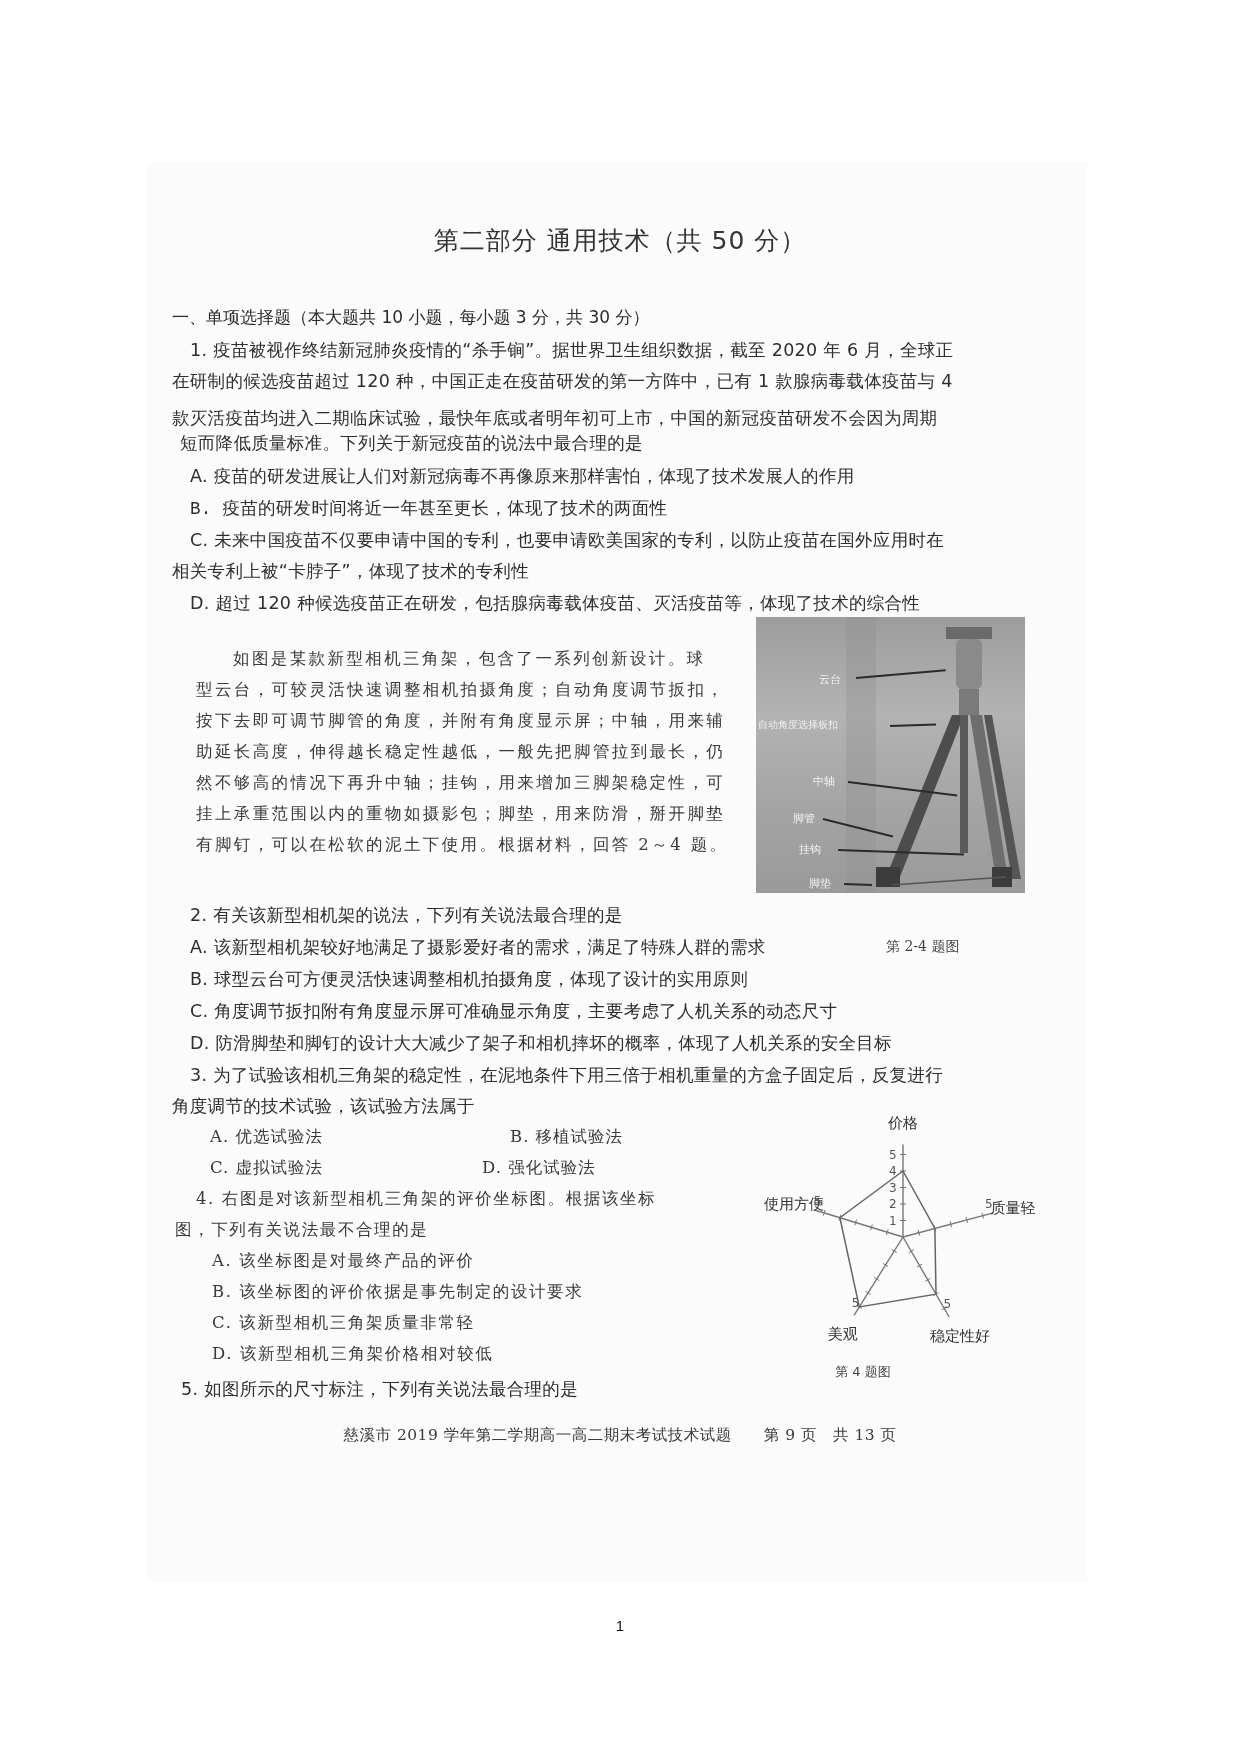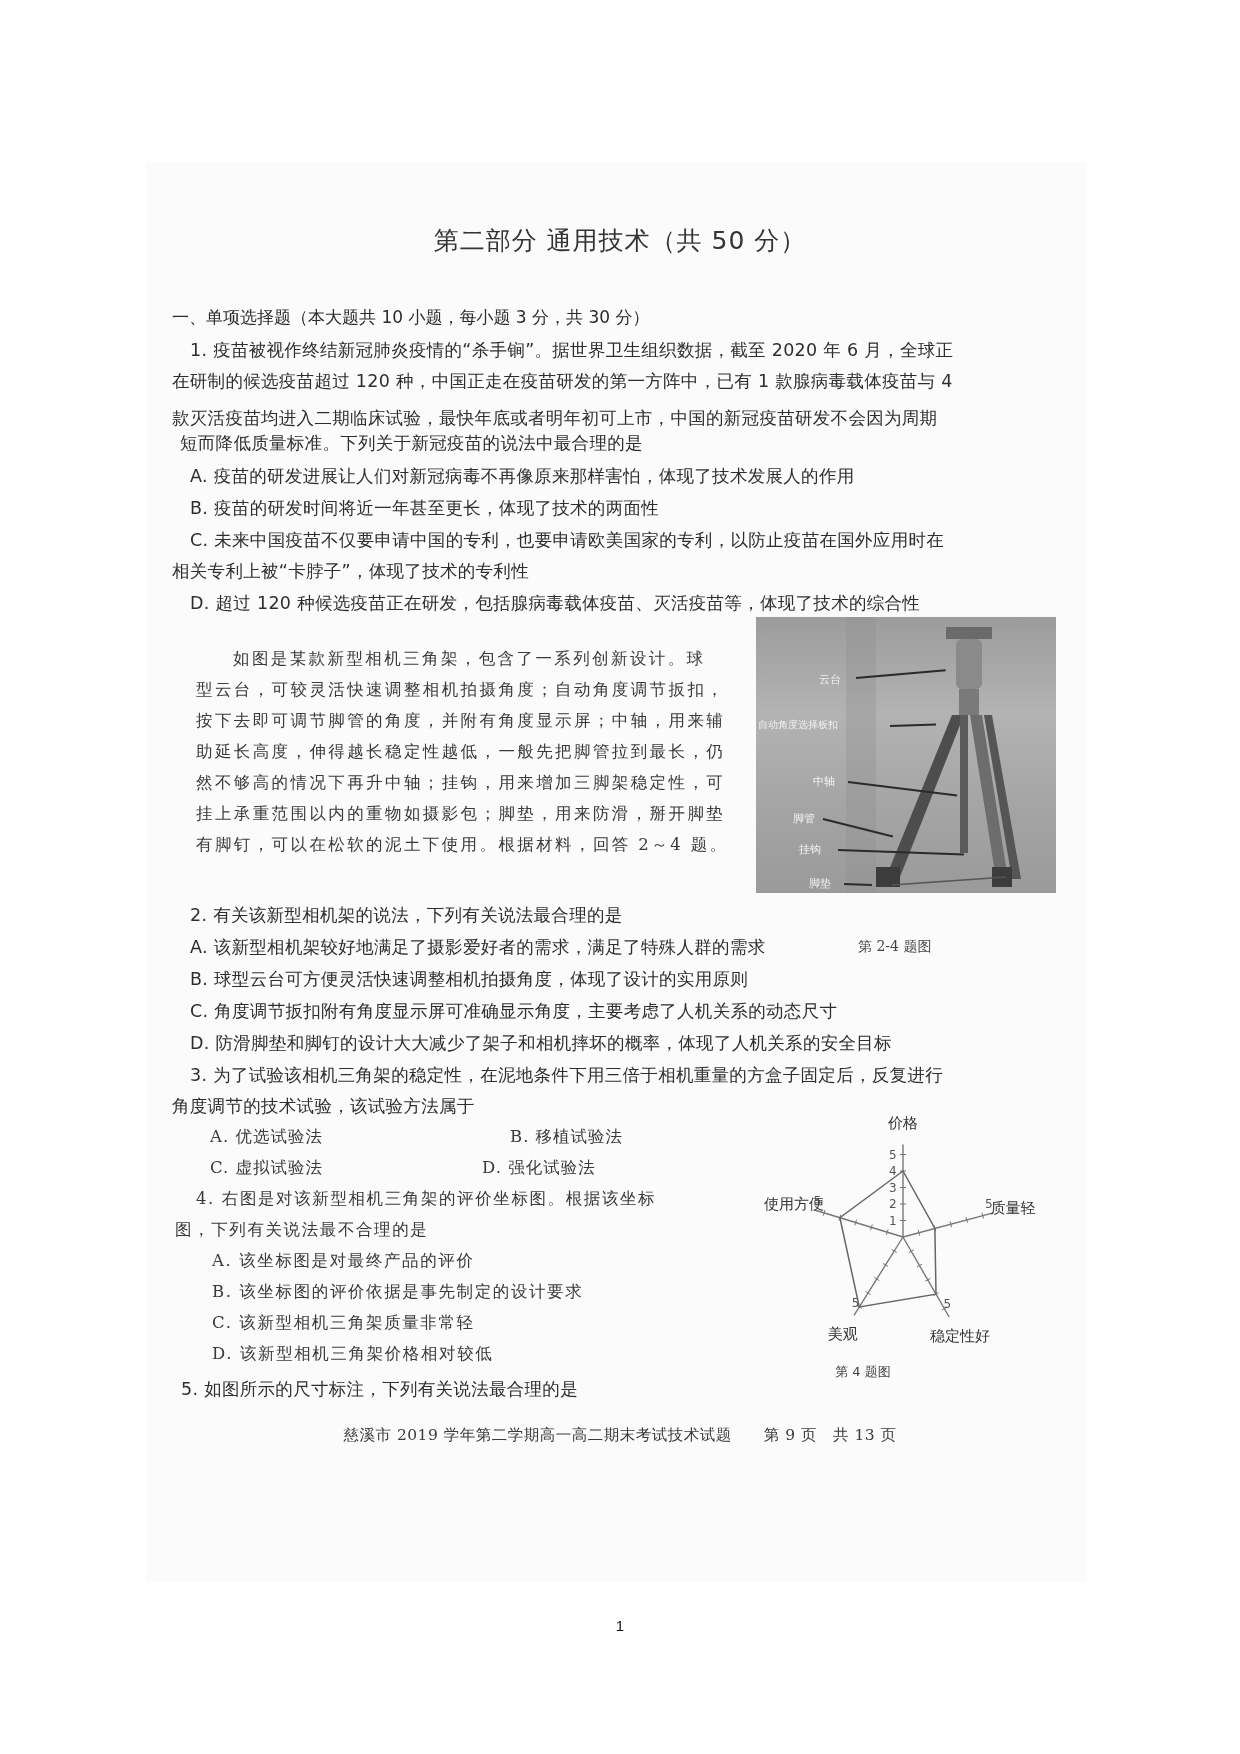--- a/index.html
+++ b/index.html
@@ -14,21 +14,21 @@
     }
     .abs { position: absolute; white-space: nowrap; }
     .title { left: 0; width: 1240px; top: 224px; text-align: center; font-size: 25px; font-family: "DejaVu Sans", "Liberation Sans", sans-serif; color: #333; letter-spacing: 1px; }
     .line { font-size: 17.5px; font-family: "DejaVu Sans", "Liberation Sans", sans-serif; color: #2e2e2e; letter-spacing: 0.3px; }
     .serifline { font-size: 16.5px; font-family: "DejaVu Serif", "Liberation Serif", serif; color: #3a3a3a; letter-spacing: 2.4px; }
     .section { font-size: 17px; font-family: "DejaVu Sans", "Liberation Sans", sans-serif; }
     .caption { font-size: 14px; font-family: "DejaVu Serif", "Liberation Serif", serif; color: #444; }
     .footer { font-size: 15.5px; font-family: "DejaVu Serif", "Liberation Serif", serif; color: #3a3a3a; letter-spacing: 0.5px; }
     .pagenum { font-size: 15px; font-family: "Liberation Sans", sans-serif; color: #111; }
     .photo {
-      position: absolute; left: 756px; top: 617px; width: 300px; height: 276px;
+      position: absolute; left: 756px; top: 617px; width: 269px; height: 276px;
       background: linear-gradient(180deg, #9c9c9c 0%, #b3b3b3 35%, #a4a4a4 70%, #9a9a9a 100%);
       overflow: hidden;
     }
     .photo .lbl { position: absolute; font-size: 11px; color: #f2f2f2; font-family: "DejaVu Sans", sans-serif; white-space: nowrap; }
     .photo .ptr { position: absolute; height: 2px; background: #2a2a2a; transform-origin: left center; }
     .radar { position: absolute; left: 720px; top: 1100px; width: 330px; height: 280px; }
     .radar text { font-family: "DejaVu Sans", "Liberation Sans", sans-serif; }
   </style>
 </head>
 <body>
@@ -38,21 +38,21 @@
 <div class="abs title">第二部分 通用技术（共 50 分）</div>
 
 <div class="abs section" style="left:172px; top:306px;">一、单项选择题（本大题共 10 小题，每小题 3 分，共 30 分）</div>
 
 <div>
   <div class="abs line" style="left:190px; top:338px;">1. 疫苗被视作终结新冠肺炎疫情的“杀手锏”。据世界卫生组织数据，截至 2020 年 6 月，全球正</div>
   <div class="abs line" style="left:172px; top:369px;">在研制的候选疫苗超过 120 种，中国正走在疫苗研发的第一方阵中，已有 1 款腺病毒载体疫苗与 4</div>
   <div class="abs line" style="left:172px; top:400px;margin-top:6px;">款灭活疫苗均进入二期临床试验，最快年底或者明年初可上市，中国的新冠疫苗研发不会因为周期</div>
   <div class="abs line" style="left:172px; top:431px;margin-left:8px;">短而降低质量标准。下列关于新冠疫苗的说法中最合理的是</div>
   <div class="abs line" style="left:190px; top:464px;">A. 疫苗的研发进展让人们对新冠病毒不再像原来那样害怕，体现了技术发展人的作用</div>
-  <div class="abs line" style="left:190px; top:496px;">B. 疫苗的研发时间将近一年甚至更长，体现了技术的两面性</div>
+  <div class="abs line" style="left:190px; top:496px;font-family:Liberation Mono, monospace;">B. 疫苗的研发时间将近一年甚至更长，体现了技术的两面性</div>
   <div class="abs line" style="left:190px; top:528px;">C. 未来中国疫苗不仅要申请中国的专利，也要申请欧美国家的专利，以防止疫苗在国外应用时在</div>
   <div class="abs line" style="left:172px; top:559px;">相关专利上被“卡脖子”，体现了技术的专利性</div>
   <div class="abs line" style="left:190px; top:591px;">D. 超过 120 种候选疫苗正在研发，包括腺病毒载体疫苗、灭活疫苗等，体现了技术的综合性</div>
 </div>
 
 <div>
   <div class="abs serifline" style="left:233px; top:648px;">如图是某款新型相机三角架，包含了一系列创新设计。球</div>
   <div class="abs serifline" style="left:196px; top:679px;text-align:center;">型云台，可较灵活快速调整相机拍摄角度；自动角度调节扳扣，</div>
   <div class="abs serifline" style="left:196px; top:710px;">按下去即可调节脚管的角度，并附有角度显示屏；中轴，用来辅</div>
   <div class="abs serifline" style="left:196px; top:741px;">助延长高度，伸得越长稳定性越低，一般先把脚管拉到最长，仍</div>
@@ -86,21 +86,21 @@
   <div class="ptr" style="left:67px; top:201px; width:72px; transform:rotate(14deg);"></div>
   <span class="lbl" style="left:43px; top:225px;">挂钩</span>
   <div class="ptr" style="left:82px; top:232px; width:126px; transform:rotate(2deg);"></div>
   <span class="lbl" style="left:53px; top:259px;">脚垫</span>
   <div class="ptr" style="left:88px; top:266px; width:28px; transform:rotate(2deg);"></div>
 </div>
 
 <div>
   <div class="abs line" style="left:190px; top:903px;">2. 有关该新型相机架的说法，下列有关说法最合理的是</div>
   <div class="abs line" style="left:190px; top:935px;">A. 该新型相机架较好地满足了摄影爱好者的需求，满足了特殊人群的需求</div>
-  <div class="abs caption" style="left:858px; top:938px;">第 2-4 题图</div>
+  <div class="abs caption" style="left:886px; top:938px;">第 2-4 题图</div>
   <div class="abs line" style="left:190px; top:967px;">B. 球型云台可方便灵活快速调整相机拍摄角度，体现了设计的实用原则</div>
   <div class="abs line" style="left:190px; top:999px;">C. 角度调节扳扣附有角度显示屏可准确显示角度，主要考虑了人机关系的动态尺寸</div>
   <div class="abs line" style="left:190px; top:1031px;">D. 防滑脚垫和脚钉的设计大大减少了架子和相机摔坏的概率，体现了人机关系的安全目标</div>
 </div>
 
 <div>
   <div class="abs line" style="left:190px; top:1063px;">3. 为了试验该相机三角架的稳定性，在泥地条件下用三倍于相机重量的方盒子固定后，反复进行</div>
   <div class="abs line" style="left:172px; top:1094px;">角度调节的技术试验，该试验方法属于</div>
   <div class="abs serifline" style="left:210px; top:1126px; letter-spacing:1px;">A. 优选试验法</div>
   <div class="abs serifline" style="left:510px; top:1126px; letter-spacing:1px;">B. 移植试验法</div>

